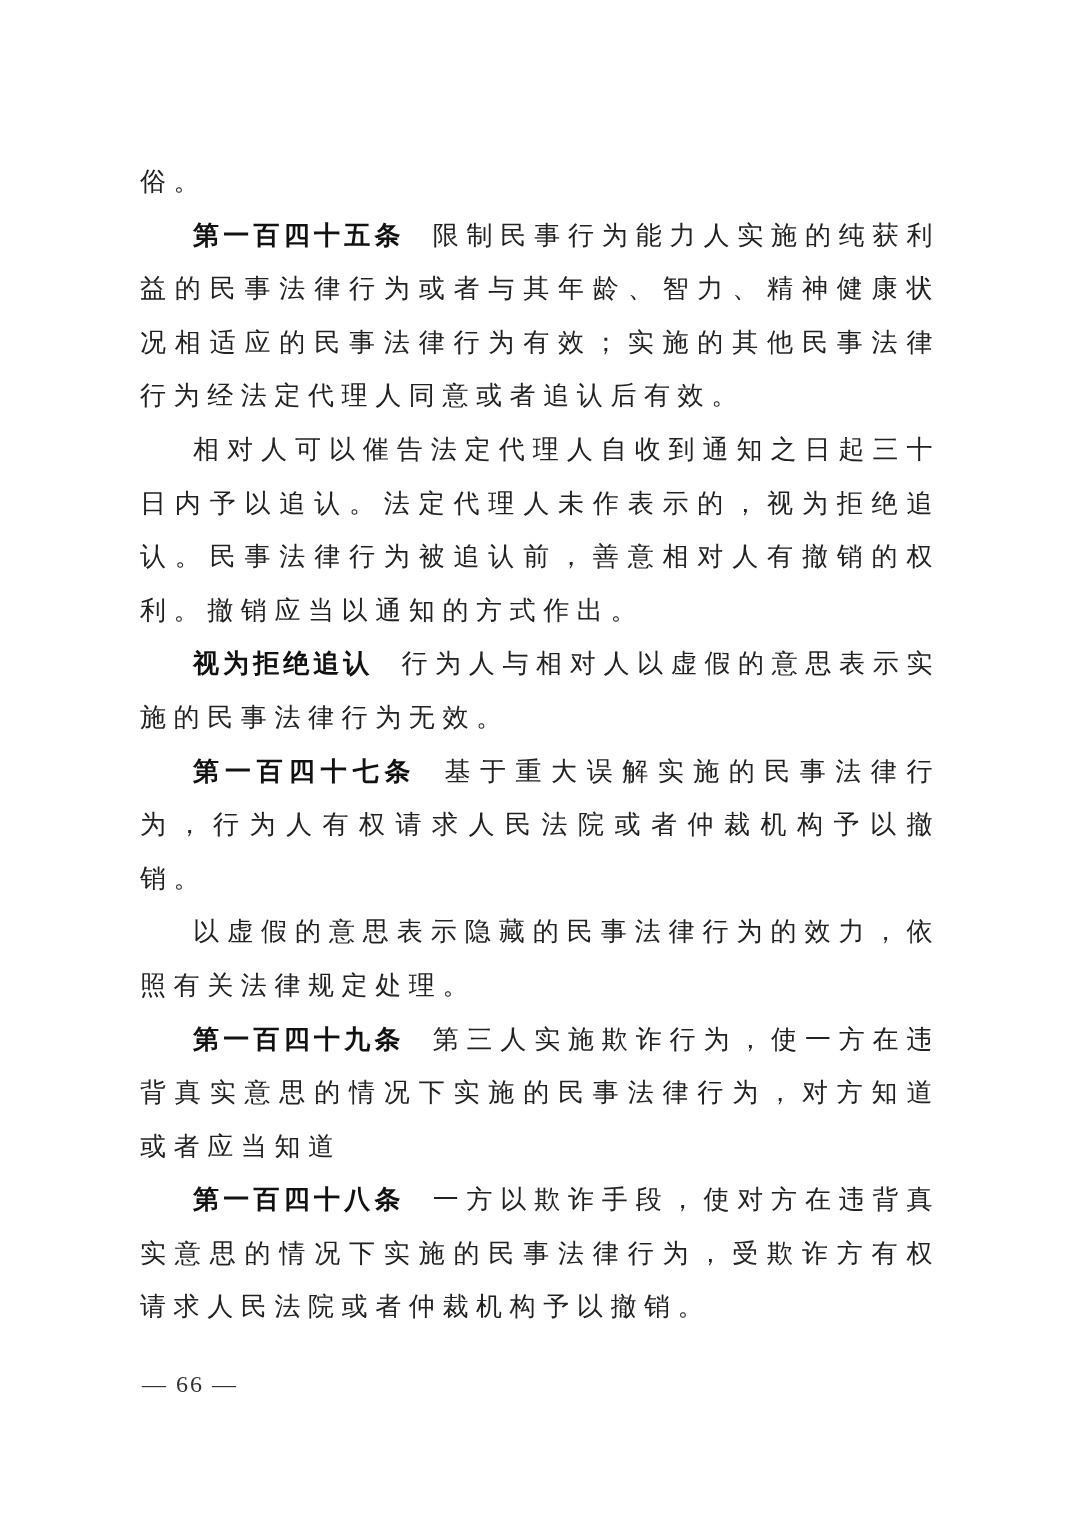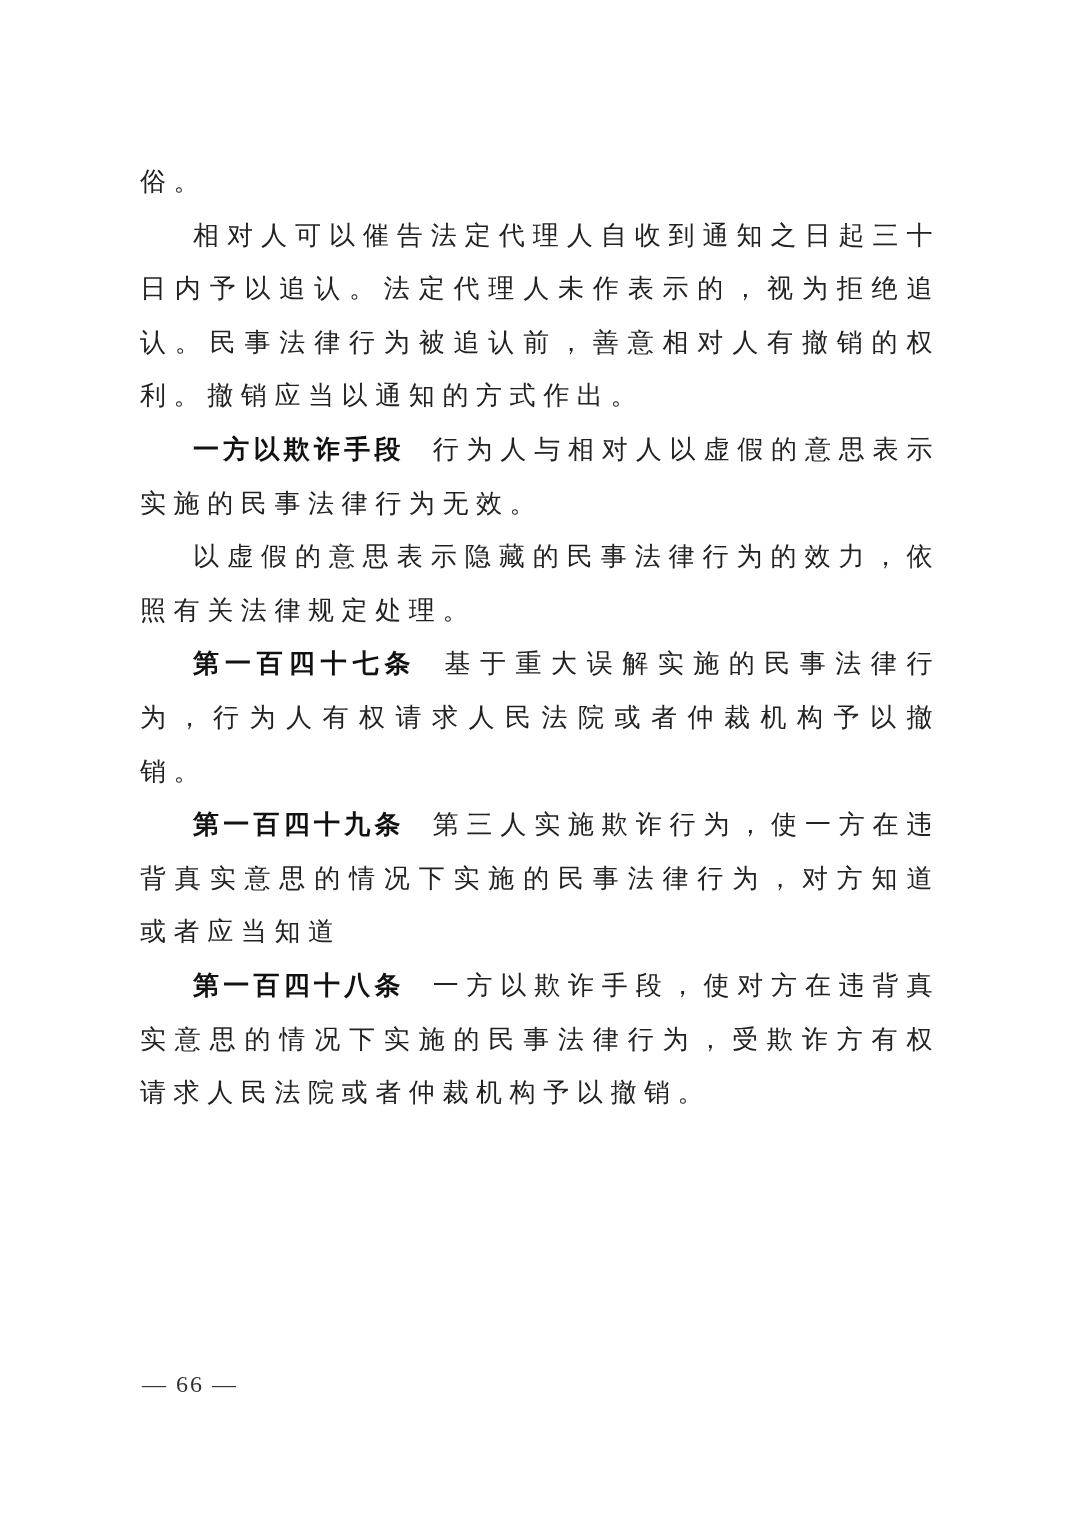--- a/index.html
+++ b/index.html
@@ -17,30 +17,33 @@
 </style>
 </head>
 <body>
 
 <div class="page">
   <div class="content">
     <p class="para noindent">
       <span>俗。</span>
     </p>
     <p class="para">
+      <span class="art-head">第一百四十五条</span><span>限制民事行为能力人实施的纯获利益的民事法律行为或者与其年龄、智力、精神健康状况相适应的民事法律行为有效；实施的其他民事法律行为经法定代理人同意或者追认后有效。</span>
+    </p>
+    <p class="para">
       <span>相对人可以催告法定代理人自收到通知之日起三十日内予以追认。法定代理人未作表示的，视为拒绝追认。民事法律行为被追认前，善意相对人有撤销的权利。撤销应当以通知的方式作出。</span>
     </p>
     <p class="para">
-      <span class="art-head">一方以欺诈手段</span><span>行为人与相对人以虚假的意思表示实施的民事法律行为无效。</span>
+      <span class="art-head">视为拒绝追认</span><span>行为人与相对人以虚假的意思表示实施的民事法律行为无效。</span>
+    </p>
+    <p class="para">
+      <span class="art-head">第一百四十七条</span><span>基于重大误解实施的民事法律行为，行为人有权请求人民法院或者仲裁机构予以撤销。</span>
     </p>
     <p class="para">
       <span>以虚假的意思表示隐藏的民事法律行为的效力，依照有关法律规定处理。</span>
-    </p>
-    <p class="para">
-      <span class="art-head">第一百四十七条</span><span>基于重大误解实施的民事法律行为，行为人有权请求人民法院或者仲裁机构予以撤销。</span>
     </p>
     <p class="para">
       <span class="art-head">第一百四十九条</span><span>第三人实施欺诈行为，使一方在违背真实意思的情况下实施的民事法律行为，对方知道或者应当知道</span>
     </p>
     <p class="para">
       <span class="art-head">第一百四十八条</span><span>一方以欺诈手段，使对方在违背真实意思的情况下实施的民事法律行为，受欺诈方有权请求人民法院或者仲裁机构予以撤销。</span>
     </p>
   </div>
   <div class="footer">— 66 —</div>
 </div>

